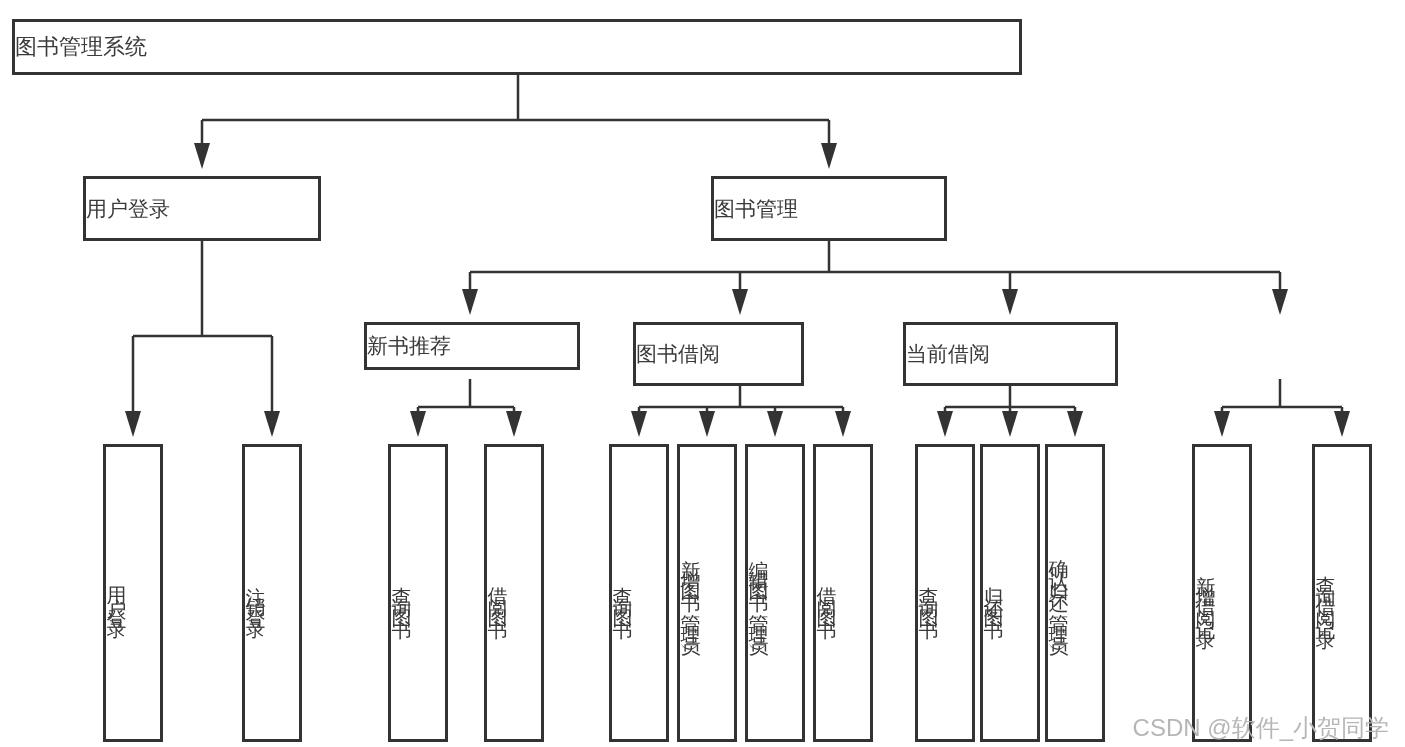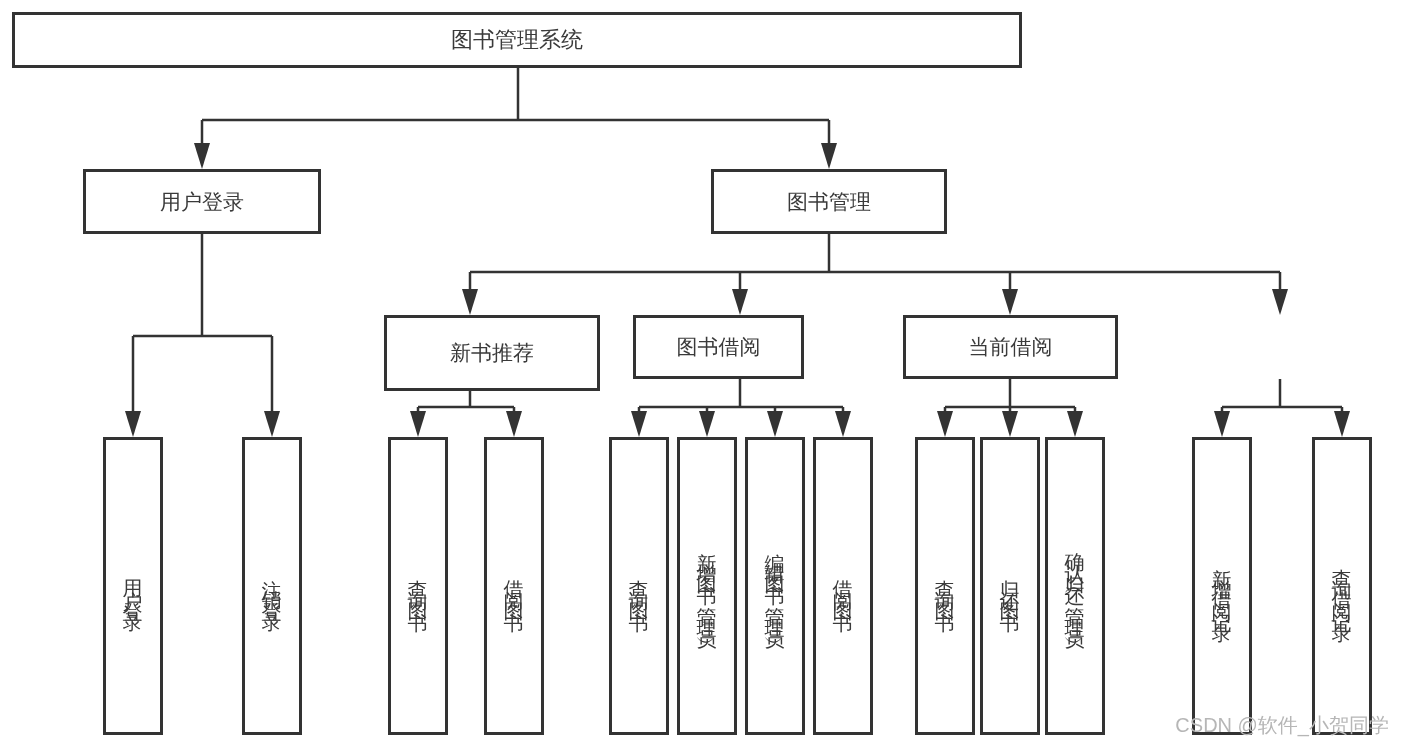--- a/index.html
+++ b/index.html
@@ -17,37 +17,37 @@
     width: 1405px; height: 747px;
     pointer-events: none;
   }
   .node {
     position: absolute;
     box-sizing: border-box;
     border: 3px solid #333333;
     background: #ffffff;
     display: flex;
     align-items: center;
-    justify-content: center;
     color: #3a3a3a;
+    margin-top: 7px;
   }
   .node.h span { font-size: 21px; white-space: nowrap; }
   .node.root span { font-size: 22px; }
   .node.v span {
     writing-mode: vertical-rl;
     font-size: 20px;
     line-height: 1.1;
     letter-spacing: 11px;
     white-space: nowrap;
   }
   .watermark {
     position: absolute;
     right: 16px;
     top: 712px;
-    font-size: 20px;
+    font-size: 24px;
     color: #b6b6b6;
     z-index: 5;
     white-space: nowrap;
   }
 </style>
 </head>
 <body>
 
 <div class="canvas">
 
@@ -131,21 +131,21 @@
     <span>图书管理系统</span>
   </div>
 
   <div class="node h" style="left:83px; top:169px; width:238px; height:65px">
     <span>用户登录</span>
   </div>
   <div class="node h" style="left:711px; top:169px; width:236px; height:65px">
     <span>图书管理</span>
   </div>
 
-  <div class="node h" style="left:384px; top:315px; width:216px; height:76px">
+  <div class="node h" style="left:364px; top:315px; width:216px; height:48px">
     <span>新书推荐</span>
   </div>
   <div class="node h" style="left:633px; top:315px; width:171px; height:64px">
     <span>图书借阅</span>
   </div>
   <div class="node h" style="left:903px; top:315px; width:215px; height:64px">
     <span>当前借阅</span>
   </div>
 
   <div class="node v" style="left:103px; top:437px; width:60px; height:298px">

